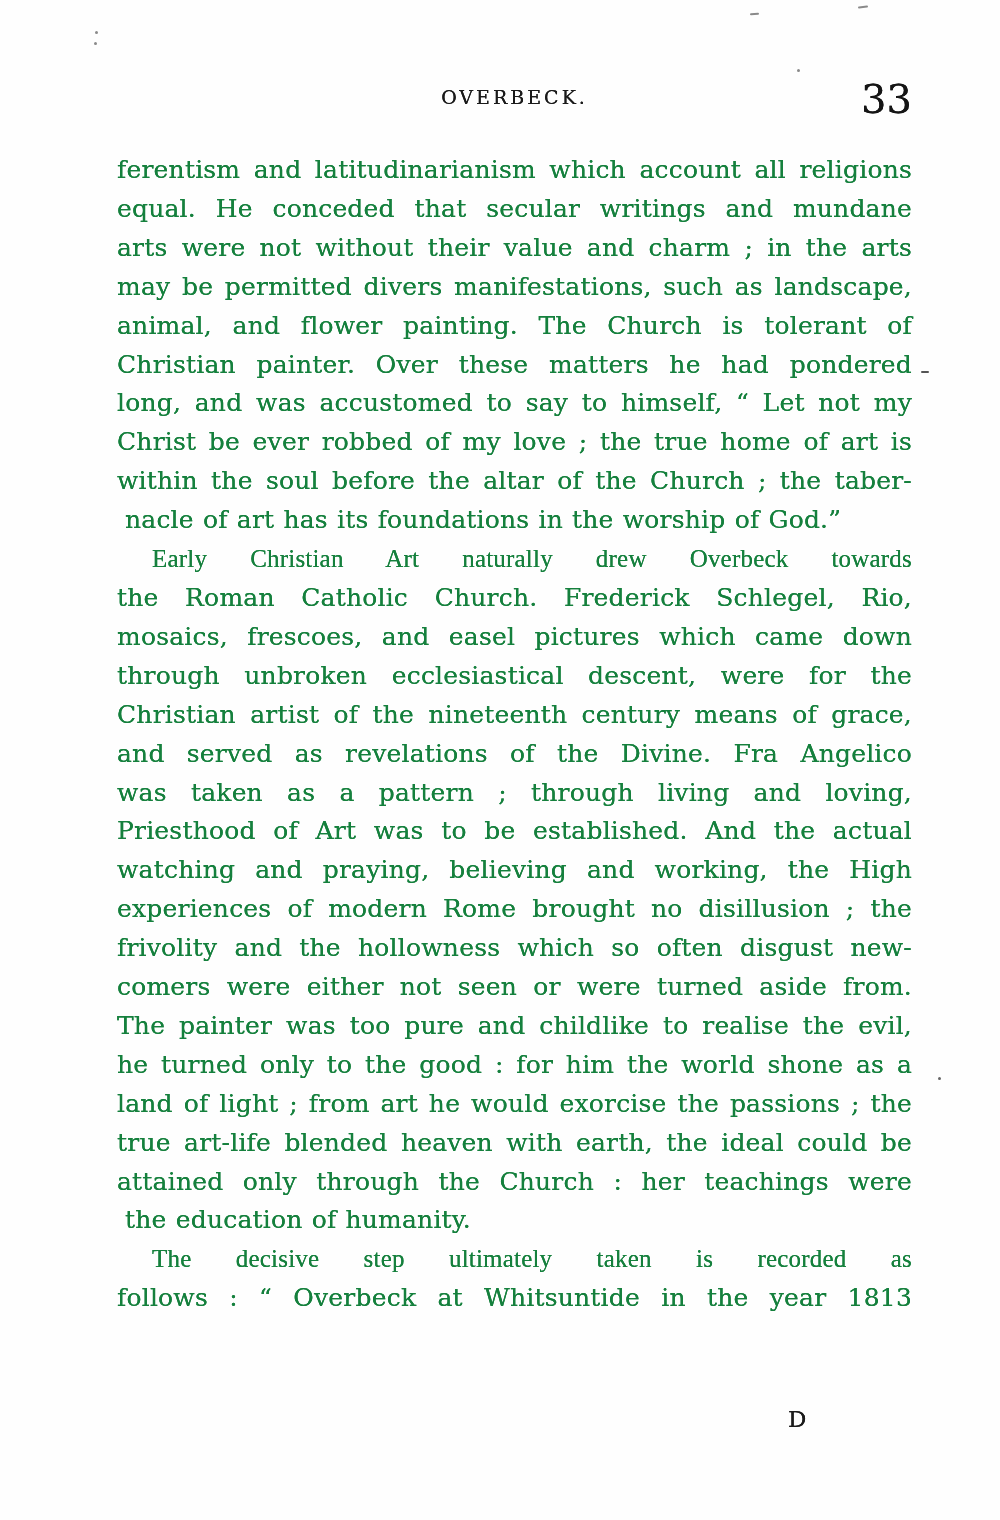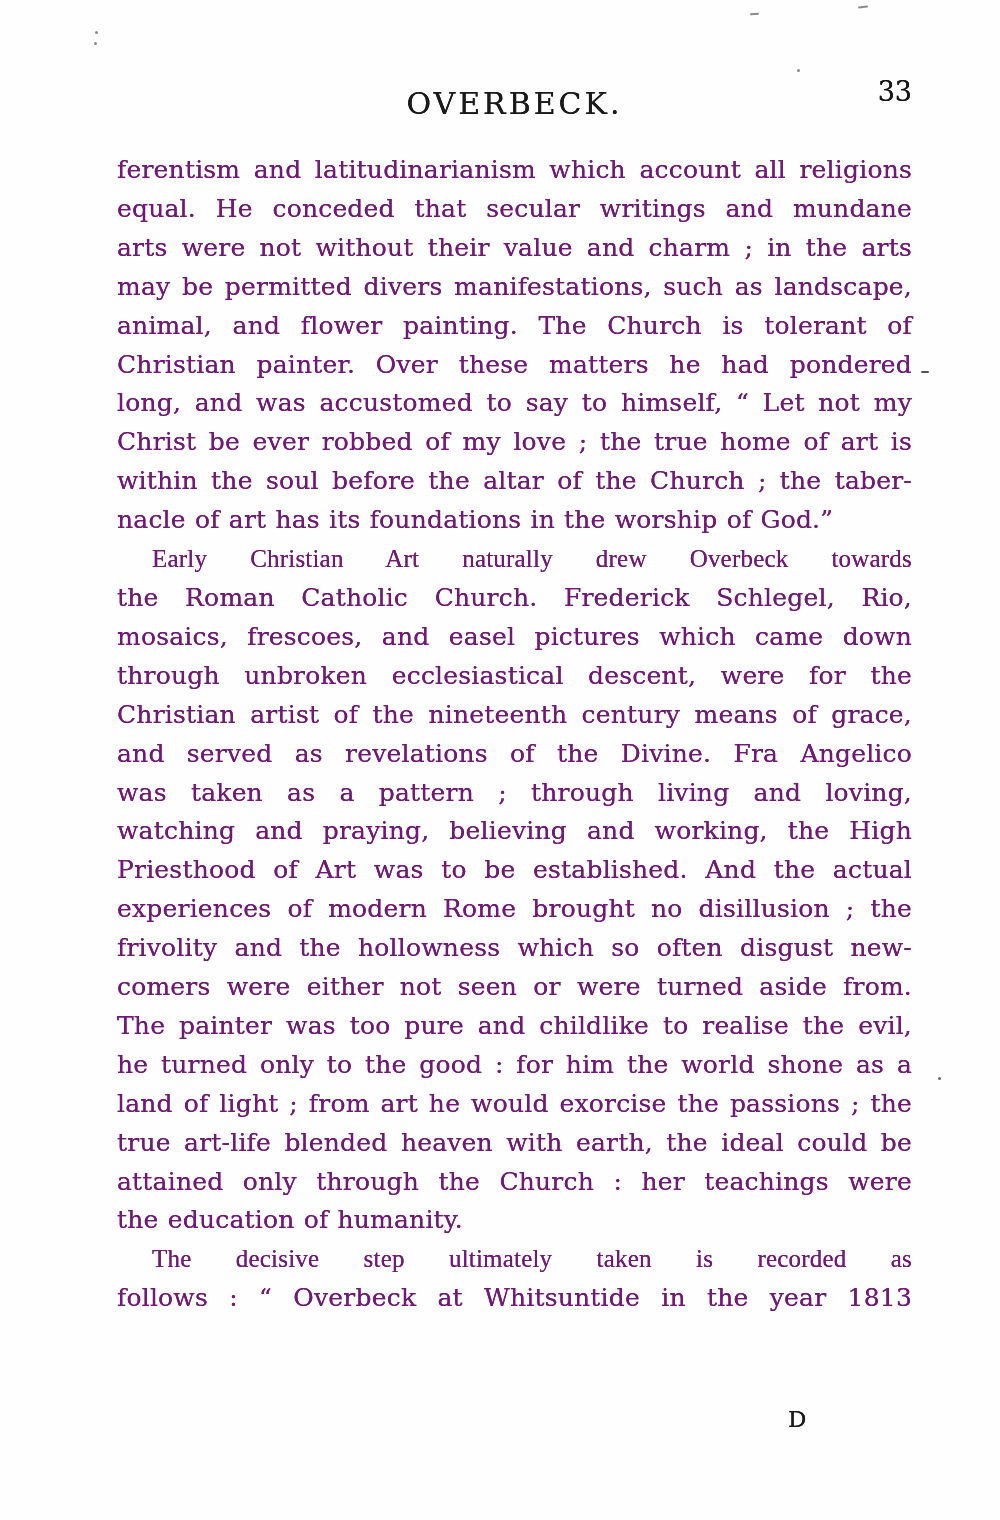--- a/index.html
+++ b/index.html
@@ -13,53 +13,53 @@
     overflow: hidden;
     font-family: "DejaVu Serif", "Liberation Serif", serif;
     color: #141414;
   }
   .running-header {
     position: absolute;
     top: 86px;
     left: 117px;
     width: 795px;
     text-align: center;
-    font-size: 30px;
+    font-size: 19px;
     letter-spacing: 3px;
     color: #1a1a1a;
     text-shadow: 0 0 0.4px currentColor;
   }
   .page-number {
     position: absolute;
     top: 76px;
     left: 117px;
     width: 795px;
     text-align: right;
-    font-size: 27px;
+    font-size: 40px;
     color: #151515;
     text-shadow: 0 0 0.5px currentColor;
   }
   .text-column {
     position: absolute;
     top: 151px;
     left: 117px;
     width: 795px;
   }
   .line {
     font-size: 25px;
     line-height: 38.9px;
     text-align: justify;
     text-align-last: justify;
     word-spacing: 1px;
     letter-spacing: 0.2px;
     text-shadow: 0 0 0.45px currentColor;
-    color: #701a75;
+    color: #15803d;
   }
   .line.indent { text-indent: 35px; font-family: Liberation Serif, serif; }
-  .line.para-end { text-align-last: left; }
+  .line.para-end { text-align-last: left; margin-left: 8px; }
   .signature-mark {
     position: absolute;
     top: 1406px;
     left: 788px;
     font-size: 23px;
     text-shadow: 0 0 0.5px currentColor;
     color: #1b1b1b;
   }
   
   .artifact { position: absolute; background: #8a8a8a; border-radius: 50%; }
@@ -95,22 +95,22 @@
         <div class="line para-end">nacle of art has its foundations in the worship of God.”</div>
       </div>
       <div class="paragraph">
         <div class="line indent">Early Christian Art naturally drew Overbeck towards</div>
         <div class="line">the Roman Catholic Church.  Frederick Schlegel, Rio,</div>
         <div class="line">mosaics, frescoes, and easel pictures which came down</div>
         <div class="line">through unbroken ecclesiastical descent, were for the</div>
         <div class="line">Christian artist of the nineteenth century means of grace,</div>
         <div class="line">and served as revelations of the Divine.  Fra Angelico</div>
         <div class="line">was taken as a pattern ; through living and loving,</div>
+        <div class="line">Priesthood of Art was to be established.  And the actual</div>
         <div class="line">watching and praying, believing and working, the High</div>
-        <div class="line">Priesthood of Art was to be established.  And the actual</div>
         <div class="line">experiences of modern Rome brought no disillusion ; the</div>
         <div class="line">frivolity and the hollowness which so often disgust new-</div>
         <div class="line">comers were either not seen or were turned aside from.</div>
         <div class="line">The painter was too pure and childlike to realise the evil,</div>
         <div class="line">he turned only to the good : for him the world shone as a</div>
         <div class="line">land of light ; from art he would exorcise the passions ; the</div>
         <div class="line">true art-life blended heaven with earth, the ideal could be</div>
         <div class="line">attained only through the Church : her teachings were</div>
         <div class="line para-end">the education of humanity.</div>
       </div>

